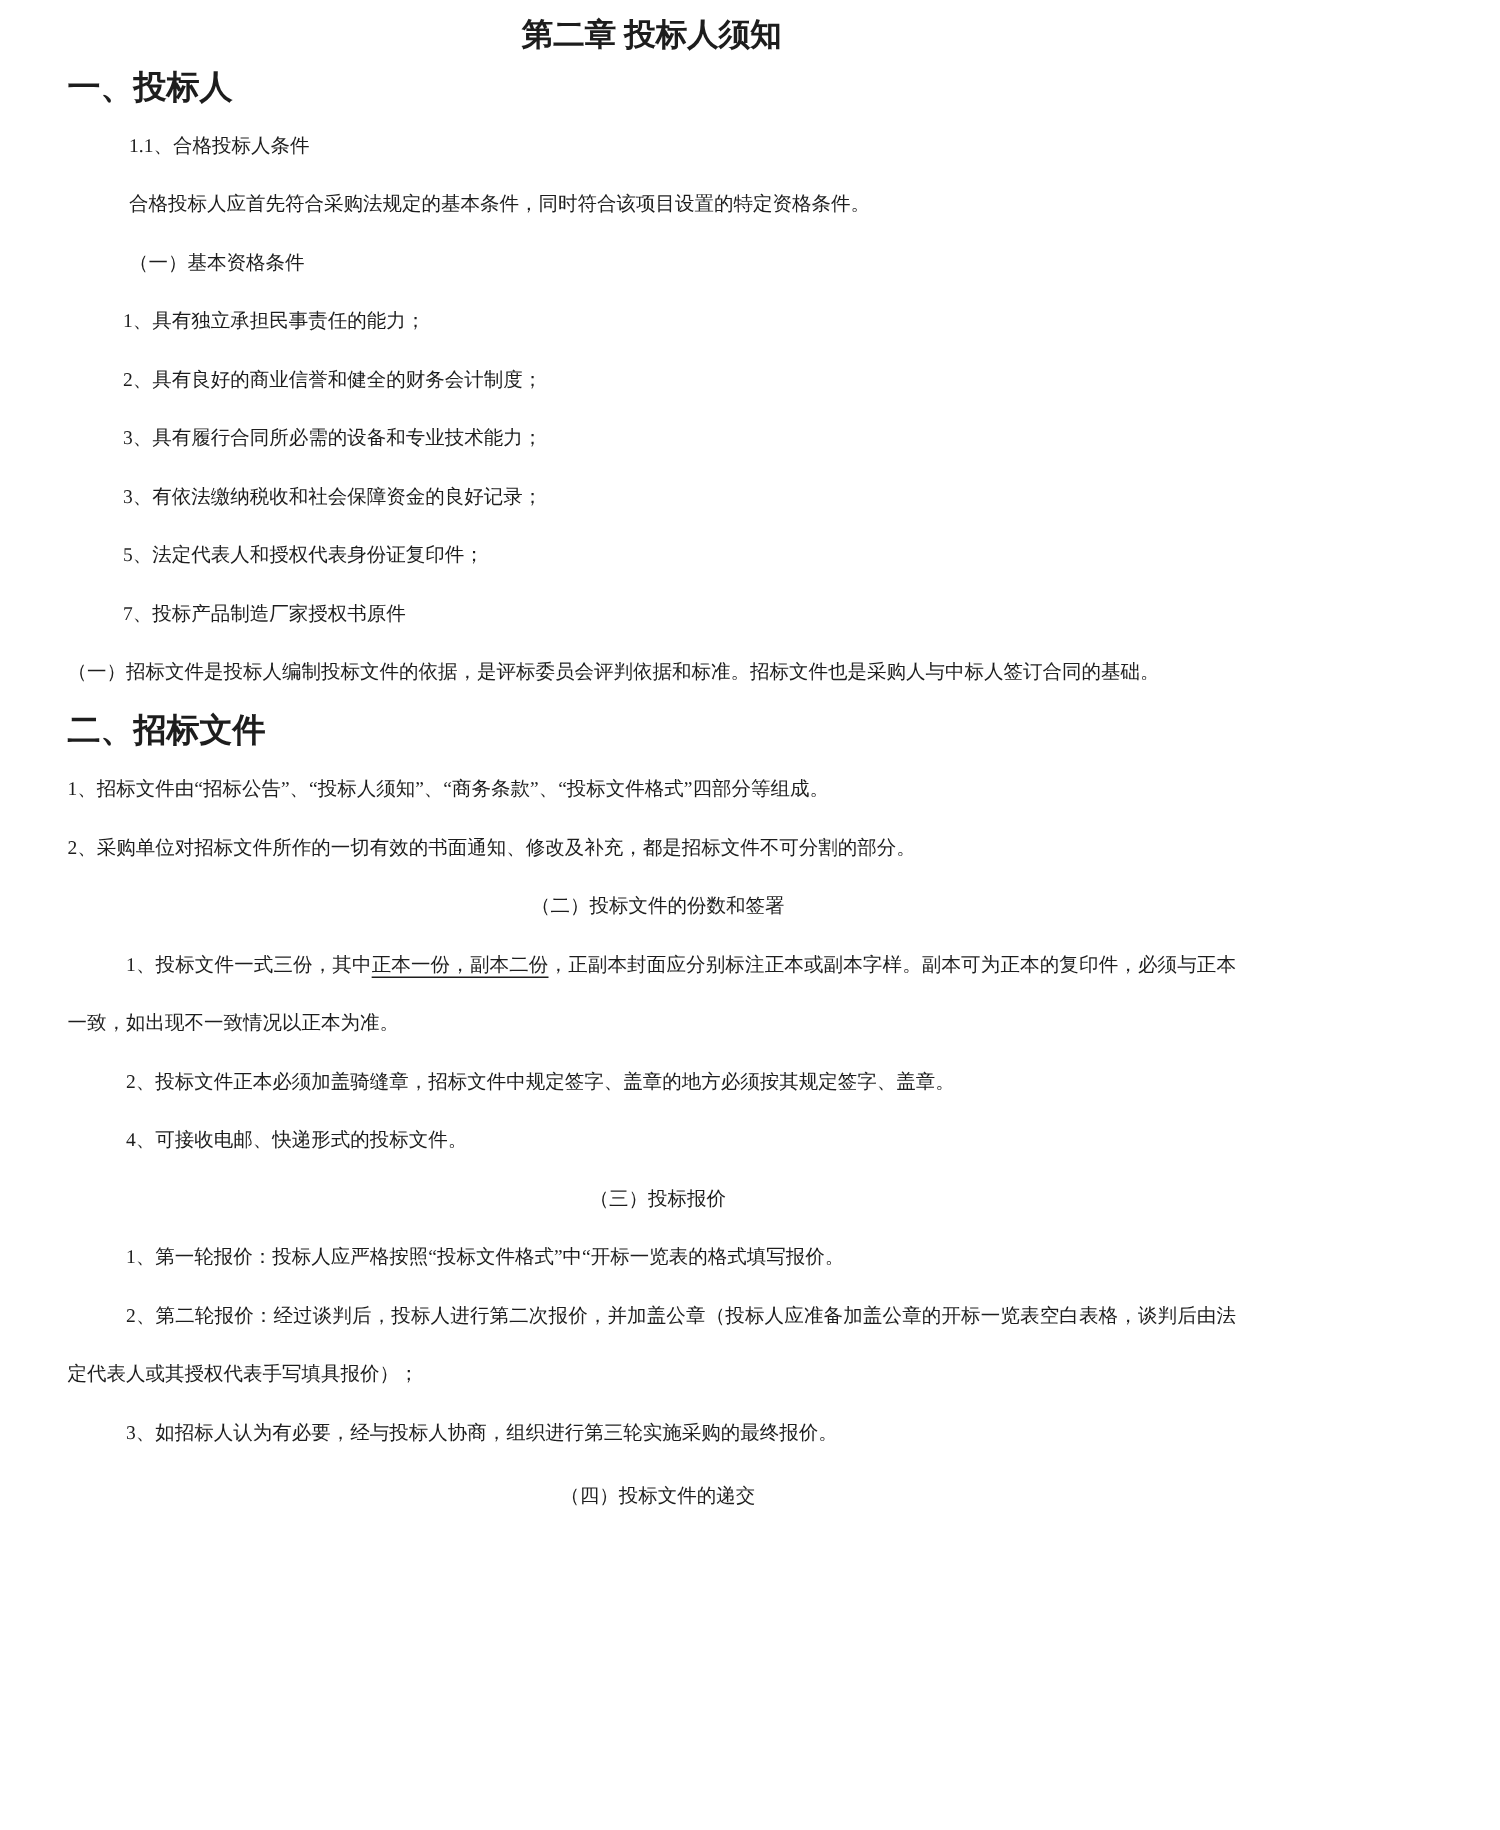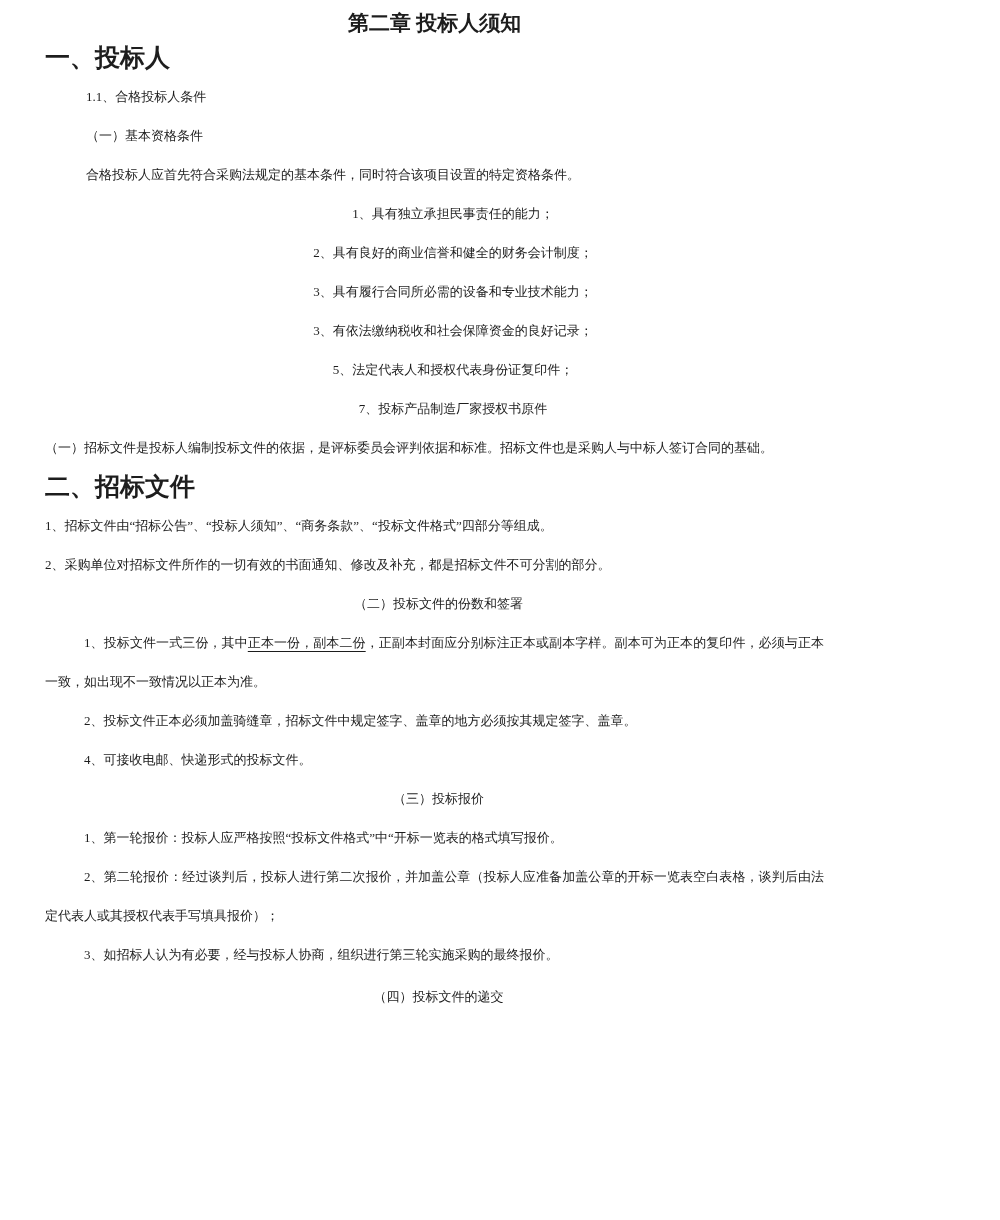--- a/index.html
+++ b/index.html
@@ -26,45 +26,45 @@
     line-height: 30px;
   }
   .para {
     margin: 0;
     font-size: 13px;
     line-height: 39px;
     text-align: justify;
   }
   .h1 {
     font-weight: bold;
-    font-size: 25px;
+    font-size: 22px;
     text-align: left;
   }
   .sub   { margin-left: 41px; text-align: left; }
-  .item  { margin-left: 37px; text-align: center; }
+  .item  { margin-left: 37px; text-align: left; }
   .paren { margin-left: 8px;  text-align: center; }
   .flush { margin-left: 0; }
   .ti    { text-indent: 39px; }
   .gap-before { margin-top: 3px; }
   .u {
     text-decoration: underline;
     text-underline-offset: 4px;
     text-decoration-thickness: 1px;
   }
 </style>
 </head>
 <body>
 
 <div class="page">
   <h1 class="doc-title">第二章 投标人须知</h1>
   <div class="doc-body" id="doc-body">
       <p class="para h1"><span>一、投标人</span></p>
       <p class="para sub"><span>1.1、合格投标人条件</span></p>
+      <p class="para sub"><span>合格投标人应首先符合采购法规定的基本条件，同时符合该项目设置的特定资格条件。</span></p>
       <p class="para sub"><span>（一）基本资格条件</span></p>
-      <p class="para sub"><span>合格投标人应首先符合采购法规定的基本条件，同时符合该项目设置的特定资格条件。</span></p>
       <p class="para item"><span>1、具有独立承担民事责任的能力；</span></p>
       <p class="para item"><span>2、具有良好的商业信誉和健全的财务会计制度；</span></p>
       <p class="para item"><span>3、具有履行合同所必需的设备和专业技术能力；</span></p>
       <p class="para item"><span>3、有依法缴纳税收和社会保障资金的良好记录；</span></p>
       <p class="para item"><span>5、法定代表人和授权代表身份证复印件；</span></p>
       <p class="para item"><span>7、投标产品制造厂家授权书原件</span></p>
       <p class="para flush"><span>（一）招标文件是投标人编制投标文件的依据，是评标委员会评判依据和标准。招标文件也是采购人与中标人签订合同的基础。</span></p>
       <p class="para h1"><span>二、招标文件</span></p>
       <p class="para flush"><span>1、招标文件由“招标公告”、“投标人须知”、“商务条款”、“投标文件格式”四部分等组成。</span></p>
       <p class="para flush"><span>2、采购单位对招标文件所作的一切有效的书面通知、修改及补充，都是招标文件不可分割的部分。</span></p>

